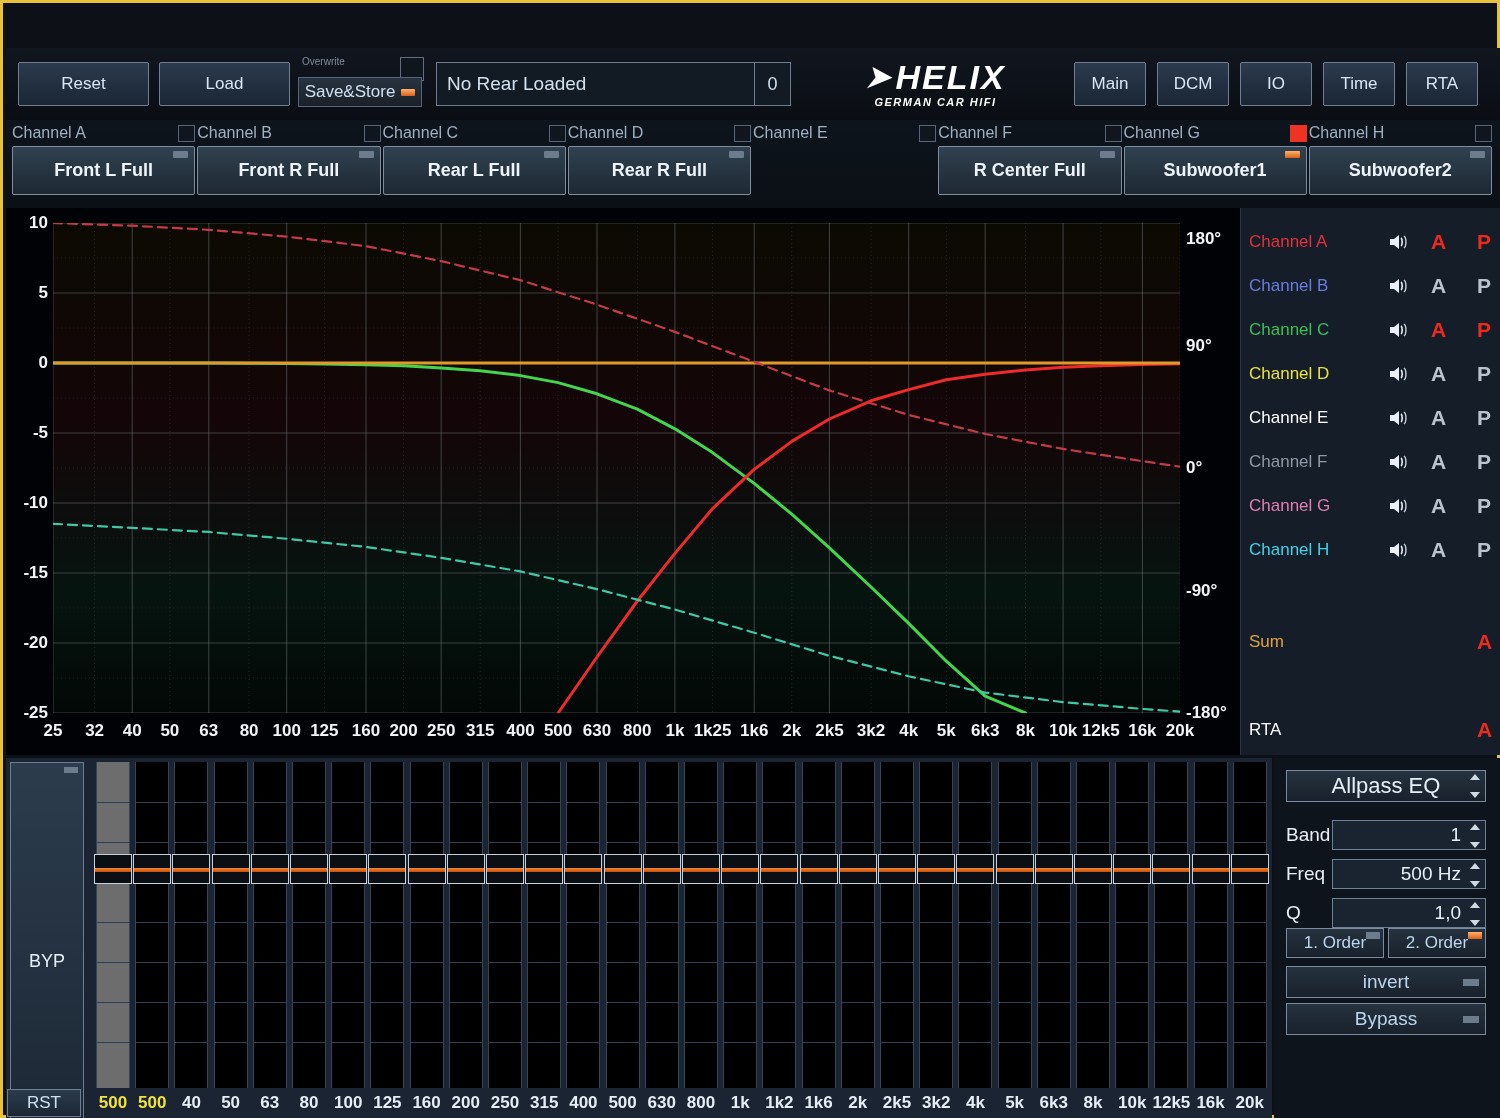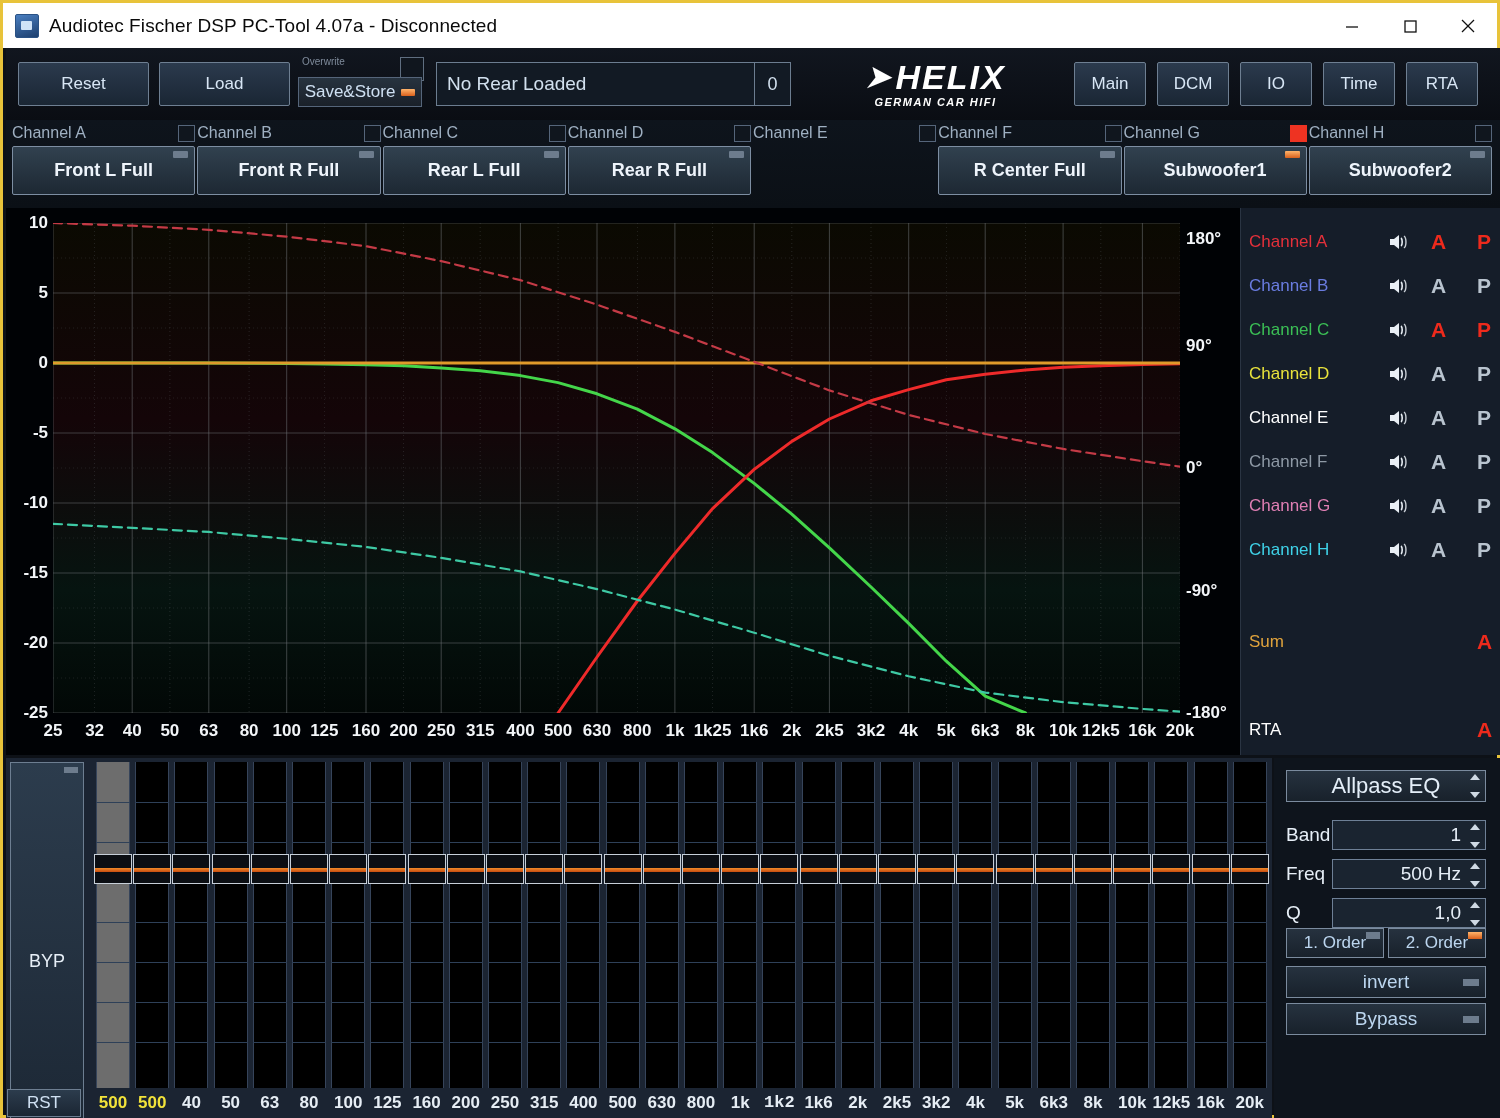--- a/index.html
+++ b/index.html
@@ -143,42 +143,20 @@
   .wbtn{position:absolute;left:12px;width:200px;height:32px;background:linear-gradient(#26323f,#18212b);
         border:1px solid #7b8b9e;box-sizing:border-box;display:flex;align-items:center;
         justify-content:center;color:#bcd6ef;font-size:19px;}
   .wbtn .mled{position:absolute;right:6px;top:12px;width:16px;height:7px;background:#6d7c8d;}
 </style>
 </head>
 <body>
 
 <div class="app">
 
-  <div class="titlebar">
-    <div class="tb-icon"></div>
-    <div class="tb-title">Audiotec Fischer DSP PC-Tool 4.07a - Disconnected</div>
-    <div class="tb-btns">
-      <div class="tb-btn">
-        <svg width="20" height="20" viewBox="0 0 20 20">
-            <line x1="4" y1="11" x2="16" y2="11" stroke="#111" stroke-width="1.3"></line>
-          </svg>
-      </div>
-      <div class="tb-btn">
-        <svg width="20" height="20" viewBox="0 0 20 20">
-            <rect x="5" y="5" width="11" height="11" fill="none" stroke="#111" stroke-width="1.3"></rect>
-          </svg>
-      </div>
-      <div class="tb-btn">
-        <svg width="22" height="22" viewBox="0 0 22 22">
-            <line x1="5" y1="5" x2="17" y2="17" stroke="#111" stroke-width="1.3"></line>
-            <line x1="17" y1="5" x2="5" y2="17" stroke="#111" stroke-width="1.3"></line>
-          </svg>
-      </div>
-    </div>
-  </div>
 
   <div class="toolbar">
     <div class="btn tb-reset">Reset</div>
     <div class="btn tb-load">Load</div>
 
     <div class="savewrap">
       <div class="ovl">Overwrite</div>
       <div class="ovbox"></div>
       <div class="savebtn">
         <span>Save&amp;Store</span>
@@ -923,21 +901,21 @@
       <div class="eqlabel" style="left: 362.4px;">125</div>
       <div class="eqlabel" style="left: 401.6px;">160</div>
       <div class="eqlabel" style="left: 440.8px;">200</div>
       <div class="eqlabel" style="left: 480px;">250</div>
       <div class="eqlabel" style="left: 519.2px;">315</div>
       <div class="eqlabel" style="left: 558.4px;">400</div>
       <div class="eqlabel" style="left: 597.6px;">500</div>
       <div class="eqlabel" style="left: 636.8px;">630</div>
       <div class="eqlabel" style="left: 676px;">800</div>
       <div class="eqlabel" style="left: 715.2px;">1k</div>
-      <div class="eqlabel" style="left: 754.4px; font-family: Liberation Mono, monospace;">1k2</div>
+      <div class="eqlabel" style="left: 754.4px;">1k2</div>
       <div class="eqlabel" style="left: 793.6px;">1k6</div>
       <div class="eqlabel" style="left: 832.8px;">2k</div>
       <div class="eqlabel" style="left: 872px;">2k5</div>
       <div class="eqlabel" style="left: 911.2px;">3k2</div>
       <div class="eqlabel" style="left: 950.4px;">4k</div>
       <div class="eqlabel" style="left: 989.6px;">5k</div>
       <div class="eqlabel" style="left: 1028.8px;">6k3</div>
       <div class="eqlabel" style="left: 1068px;">8k</div>
       <div class="eqlabel" style="left: 1107.2px;">10k</div>
       <div class="eqlabel" style="left: 1146.4px;">12k5</div>

